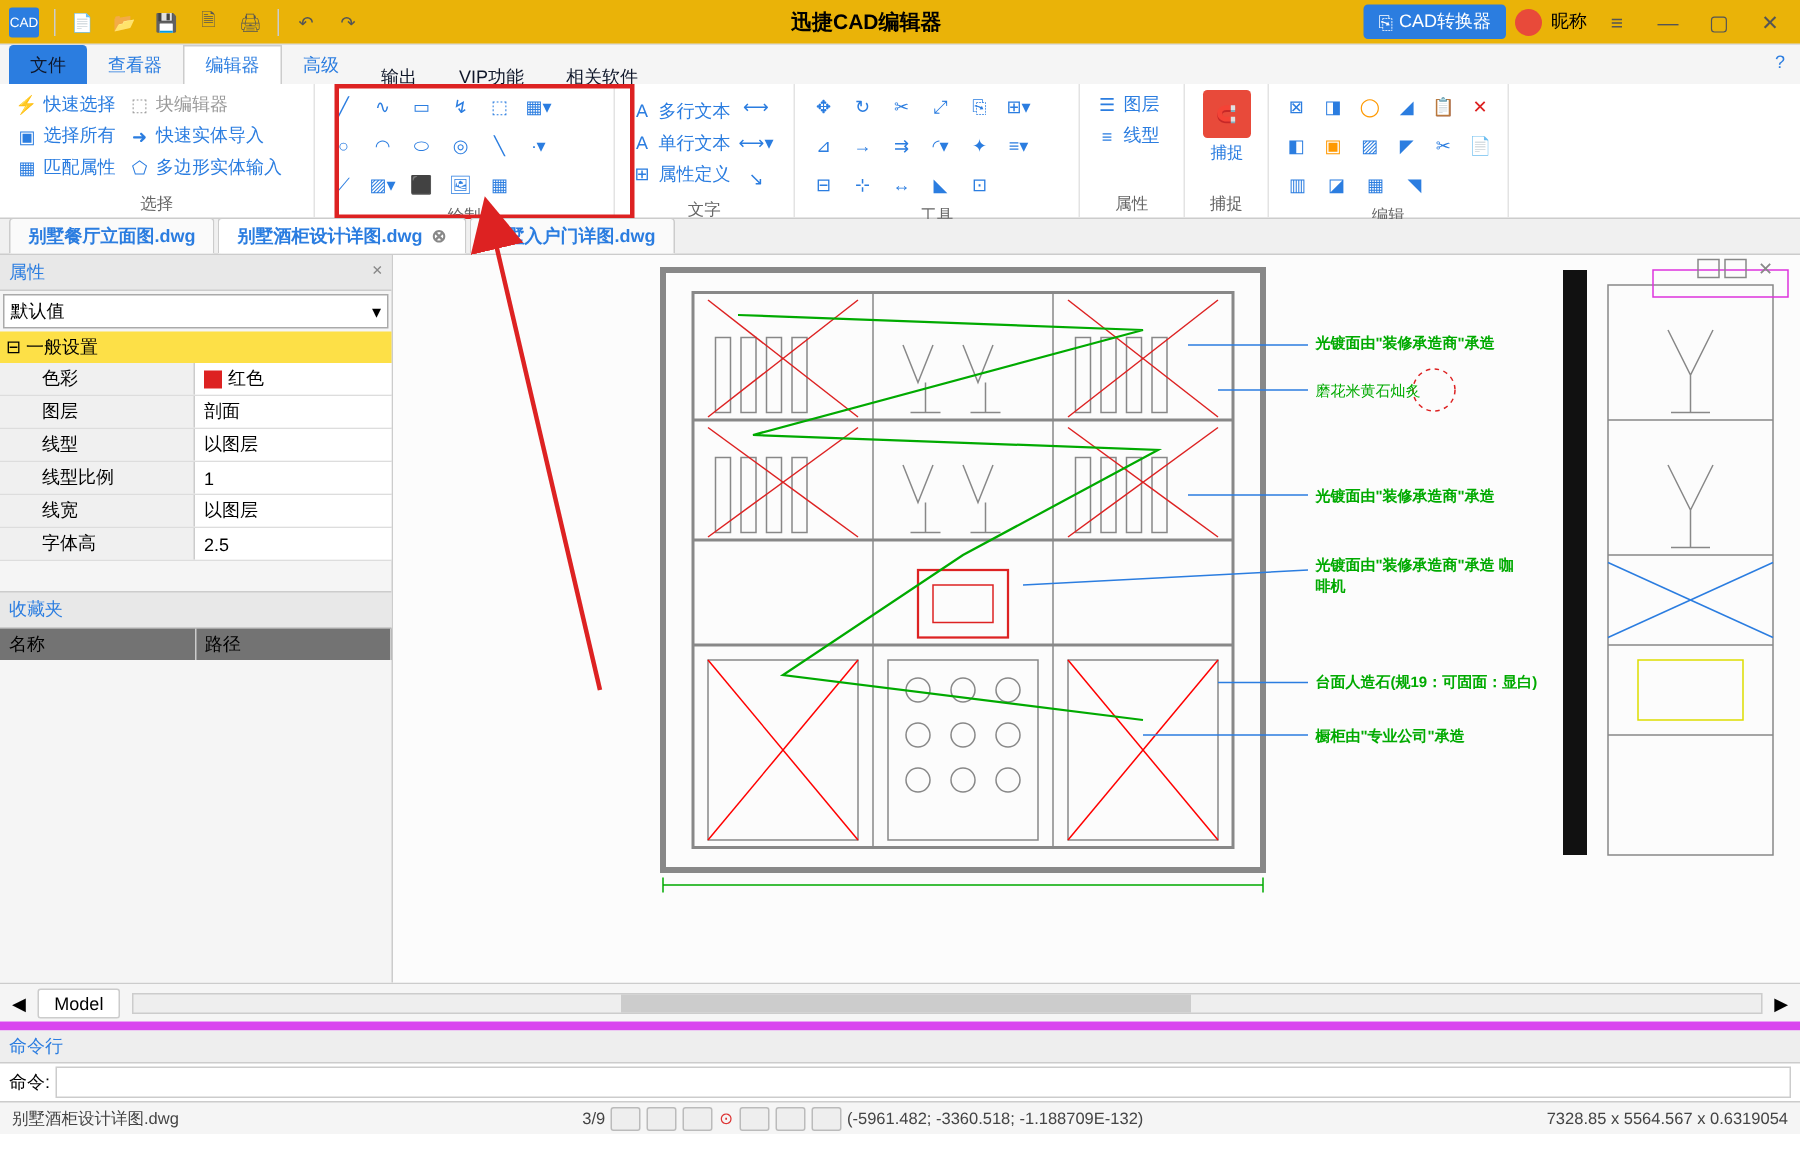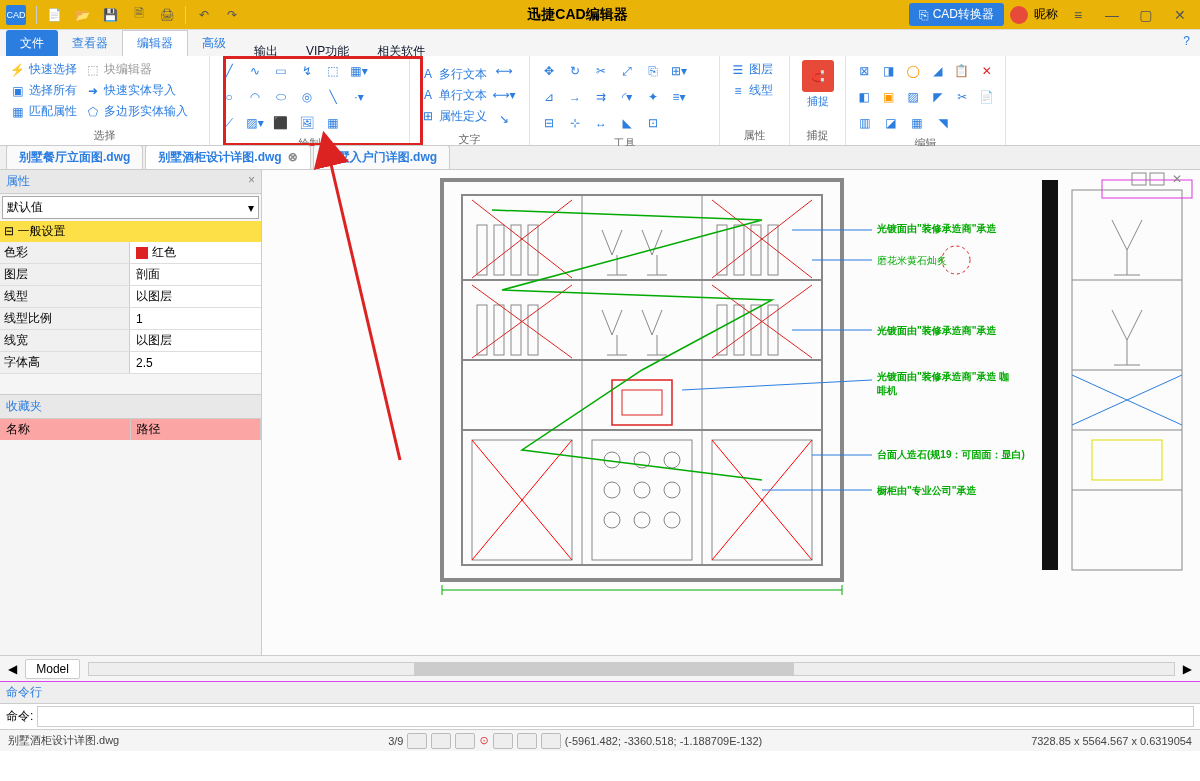--- a/index.html
+++ b/index.html
@@ -8,21 +8,21 @@
 .titlebar .logo { width: 20px; height: 20px; background: #2b7de0; color: #fff; font-size: 9px; display: flex; align-items: center; justify-content: center; border-radius: 2px; margin-right: 6px; }
 .titlebar .qbtn { width: 22px; height: 22px; margin: 0 3px; display: flex; align-items: center; justify-content: center; color: #555; }
 .titlebar .sep { width: 1px; height: 18px; background: #ccc; margin: 0 4px; }
 .titlebar .title { margin: 0 auto; font-weight: bold; font-size: 14px; }
 .titlebar .rightbtns { display: flex; align-items: center; gap: 6px; }
 .titlebar .convert { background: #2b7de0; color: #fff; padding: 3px 10px; border-radius: 3px; display: flex; align-items: center; gap: 4px; }
 .titlebar .avatar { width: 18px; height: 18px; background: #e84a3a; border-radius: 50%; }
 .titlebar .winctl { width: 28px; height: 24px; display: flex; align-items: center; justify-content: center; color: #555; font-size: 14px; }
 .menubar { height: 26px; display: flex; align-items: stretch; padding-left: 6px; background: #f5f5f5; position: relative; }
 .menubar .tab { padding: 4px 14px; color: #2b7de0; display: flex; align-items: center; cursor: pointer; }
-.menubar .tab.file { background: #2b7de0; color: #ffffff; border-radius: 3px 3px 0 0; }
+.menubar .tab.file { background: #2b7de0; color: #0f172a; border-radius: 3px 3px 0 0; }
 .menubar .tab.red { color: #0f172a; margin-top: 16px; }
 .menubar .tab.active { background: #fff; border: 1px solid #ccc; border-bottom: none; }
 .menubar .help { position: absolute; right: 10px; top: 4px; color: #2b7de0; }
 .ribbon { height: 90px; background: #fff; border-bottom: 1px solid #ccc; display: flex; }
 .ribgroup { border-right: 1px solid #e3e3e3; padding: 4px 8px 2px 8px; display: flex; flex-direction: column; justify-content: space-between; }
 .ribgroup .lbl { text-align: center; color: #666; font-size: 11px; margin-top: 2px; }
 .ribcol { display: flex; flex-direction: column; gap: 2px; }
 .ribrow { display: flex; gap: 4px; align-items: center; }
 .ribitem { display: flex; align-items: center; gap: 3px; color: #2b7de0; font-size: 12px; padding: 1px 2px; }
 .ribitem .ico { width: 16px; height: 16px; display: flex; align-items: center; justify-content: center; }
@@ -35,32 +35,32 @@
 .filetab.active { background: #fff; }
 .filetab .x { margin-left: 6px; color: #888; }
 .mainrow { display: flex; height: 485px; }
 .leftpanel { width: 262px; background: #f5f5f5; display: flex; flex-direction: column; border-right: 1px solid #ccc; }
 .panelhead { background: #e8e8e8; padding: 3px 6px; color: #2b7de0; display: flex; justify-content: space-between; border-bottom: 1px solid #ccc; font-size: 12px; }
 .panelhead span.close { color: #888; }
 .dropdown { margin: 2px; border: 1px solid #aaa; padding: 2px 4px; background: #fff; display: flex; justify-content: space-between; align-items: center; }
 .proptable { flex: 0 0 auto; }
 .proptable .grp { background: #fde047; padding: 2px 4px; font-size: 12px; }
 .proptable .row { display: flex; border-bottom: 1px solid #ddd; }
-.proptable .row .k { width: 130px; padding: 2px 4px; background: #f0f0f0; border-right: 1px solid #ccc; }
+.proptable .row .k { width: 130px; padding: 2px 28px; background: #f0f0f0; border-right: 1px solid #ccc; }
 .proptable .row .v { flex: 1; padding: 2px 6px; background: #fff; display: flex; align-items: center; gap: 4px; }
 .redsq { width: 12px; height: 12px; background: #d22; display: inline-block; }
 .favhead { background: #e8e8e8; padding: 3px 6px; color: #2b7de0; margin-top: 20px; border-top: 1px solid #ccc; border-bottom: 1px solid #ccc; }
-.favcols { display: flex; background: #fca5a5; }
+.favcols { display: flex; background: #737373; }
 .favcols div { flex: 1; padding: 2px 6px; border-right: 1px solid #ccc; }
 .canvas { flex: 1; background: #fcfcfc; position: relative; overflow: hidden; }
 .modelbar { height: 26px; display: flex; align-items: center; padding: 0 8px; border-top: 1px solid #ccc; background: #f5f5f5; gap: 8px; }
 .modelbar .mtab { padding: 2px 10px; background: #fff; border: 1px solid #ccc; border-radius: 2px; }
 .modelbar .scroll { flex: 1; height: 14px; background: #eee; border: 1px solid #ccc; position: relative; }
 .modelbar .scroll .thumb { position: absolute; left: 30%; width: 35%; height: 100%; background: #ccc; }
-.cmdpanel { border-top: 1px solid #d946ef; }
+.cmdpanel { border-top: 6px solid #d946ef; }
 .cmdhead { background: #eee; padding: 2px 6px; color: #2b7de0; }
 .cmdout { height: 34px; padding: 2px 6px; font-size: 12px; color: #333; overflow: hidden; }
 .cmdline { display: flex; align-items: center; padding: 2px 6px; border-top: 1px solid #ccc; }
 .cmdline .lbl { margin-right: 4px; }
 .cmdline input { flex: 1; border: 1px solid #ccc; padding: 2px 4px; }
 .status { height: 22px; background: #f5f5f5; border-top: 1px solid #ccc; display: flex; align-items: center; padding: 0 8px; font-size: 11px; color: #444; gap: 10px; }
 .status .mid { display: flex; gap: 4px; margin: 0 auto; align-items: center; }
 .status .mid .sbtn { width: 20px; height: 16px; border: 1px solid #bbb; background: #eee; border-radius: 2px; }
 svg { overflow: visible; }
 .arrow { position: absolute; pointer-events: none; }

